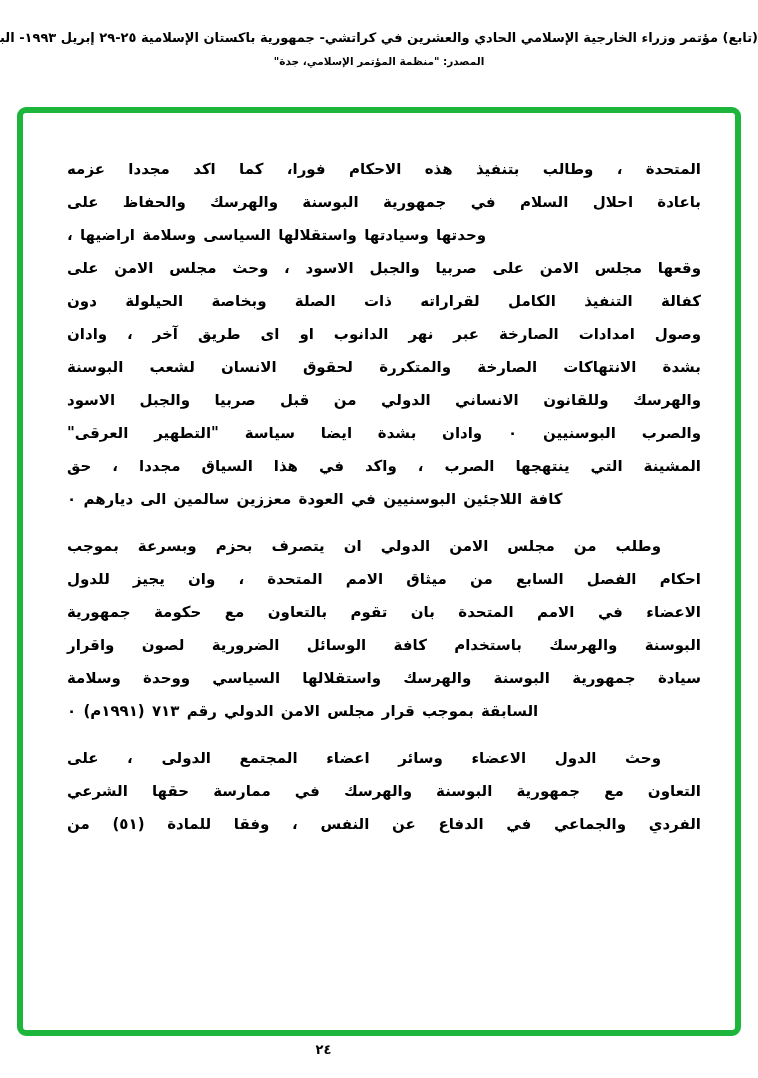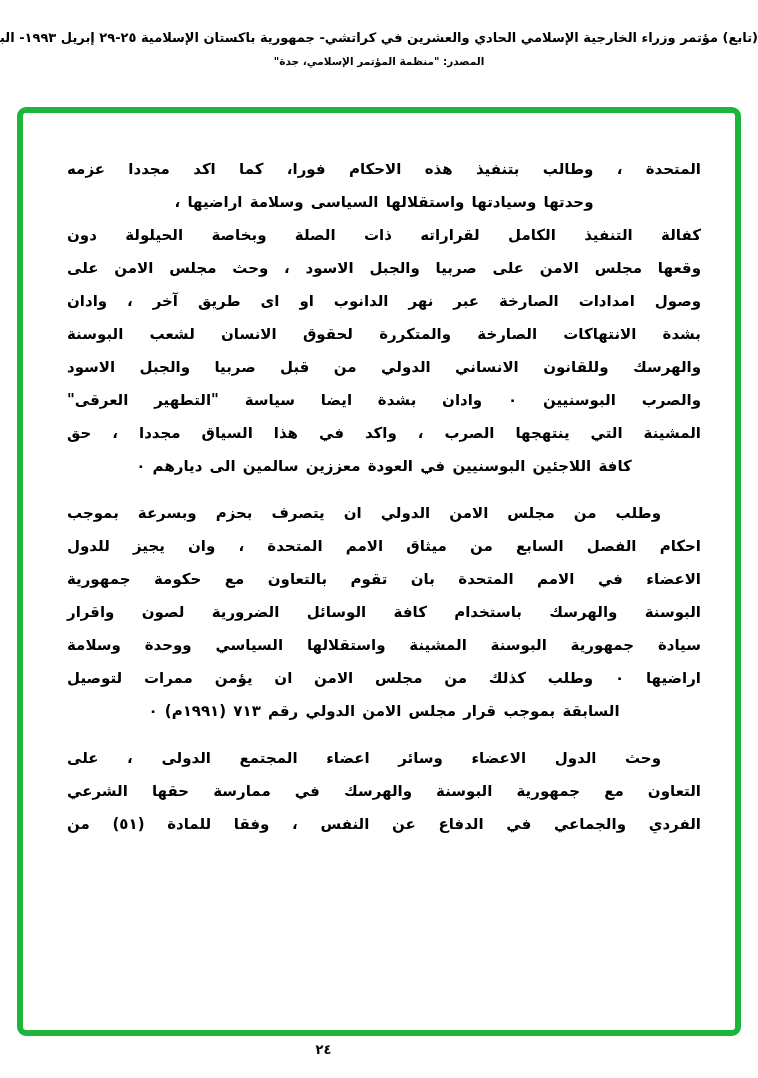--- a/index.html
+++ b/index.html
@@ -48,21 +48,21 @@
     position: absolute;
     top: 40px;
     right: 34px;
     left: 44px;
     direction: rtl;
   }
   .line {
     font-size: 15px;
     font-weight: bold;
     line-height: 33px;
-    text-align: center;
+    text-align: left;
     word-spacing: 2px;
     white-space: normal;
   }
   .line.just {
     text-align: justify;
     text-align-last: justify;
     text-justify: inter-word;
   }
   .line.indent {
     text-indent: 40px;
@@ -85,35 +85,35 @@
 <body>
 
 <div class="header">
   <div class="header-title">(تابع) مؤتمر وزراء الخارجية الإسلامي الحادي والعشرين في كراتشي- جمهورية باكستان الإسلامية ٢٥-٢٩ إبريل ١٩٩٣- البيان الختام</div>
   <div class="header-source">المصدر: "منظمة المؤتمر الإسلامي، جدة"</div>
 </div>
 
 <div class="frame" style="border-color: rgb(30, 181, 60);">
   <div class="doc-body">
       <div class="line just">المتحدة ، وطالب بتنفيذ هذه الاحكام فورا، كما اكد مجددا عزمه</div>
+      <div class="line just">باعادة احلال السلام في جمهورية البوسنة والهرسك والحفاظ على</div>
       <div class="line">وحدتها وسيادتها واستقلالها السياسى وسلامة اراضيها ،</div>
+      <div class="line just">وقعها مجلس الامن على صربيا والجبل الاسود ، وحث مجلس الامن على</div>
       <div class="line just">كفالة التنفيذ الكامل لقراراته ذات الصلة وبخاصة الحيلولة دون</div>
-      <div class="line just">وقعها مجلس الامن على صربيا والجبل الاسود ، وحث مجلس الامن على</div>
       <div class="line just">وصول امدادات الصارخة عبر نهر الدانوب او اى طريق آخر ، وادان</div>
       <div class="line just">بشدة الانتهاكات الصارخة والمتكررة لحقوق الانسان لشعب البوسنة</div>
       <div class="line just">والهرسك وللقانون الانساني الدولي من قبل صربيا والجبل الاسود</div>
       <div class="line just">والصرب البوسنيين ٠ وادان بشدة ايضا سياسة "التطهير العرقى"</div>
       <div class="line just">المشينة التي ينتهجها الصرب ، واكد في هذا السياق مجددا ، حق</div>
       <div class="line">كافة اللاجئين البوسنيين في العودة معززين سالمين الى ديارهم ٠</div>
       <div class="line just indent para-gap">وطلب من مجلس الامن الدولي ان يتصرف بحزم وبسرعة بموجب</div>
       <div class="line just">احكام الفصل السابع من ميثاق الامم المتحدة ، وان يجيز للدول</div>
       <div class="line just">الاعضاء في الامم المتحدة بان تقوم بالتعاون مع حكومة جمهورية</div>
       <div class="line just">البوسنة والهرسك باستخدام كافة الوسائل الضرورية لصون واقرار</div>
-      <div class="line just">سيادة جمهورية البوسنة المشينة واستقلالها السياسي ووحدة وسلامة</div>
-      <div class="line just">اراضيها ٠ وطلب كذلك من مجلس الامن ان يؤمن ممرات لتوصيل</div>
+      <div class="line just">سيادة جمهورية البوسنة والهرسك واستقلالها السياسي ووحدة وسلامة</div>
       <div class="line">السابقة بموجب قرار مجلس الامن الدولي رقم ٧١٣ (١٩٩١م) ٠</div>
       <div class="line just indent para-gap">وحث الدول الاعضاء وسائر اعضاء المجتمع الدولى ، على</div>
       <div class="line just">التعاون مع جمهورية البوسنة والهرسك في ممارسة حقها الشرعي</div>
       <div class="line just">الفردي والجماعي في الدفاع عن النفس ، وفقا للمادة (٥١) من</div>
     </div>
 </div>
 
 <div class="pagenum">٢٤</div>
 
 </body></html>

